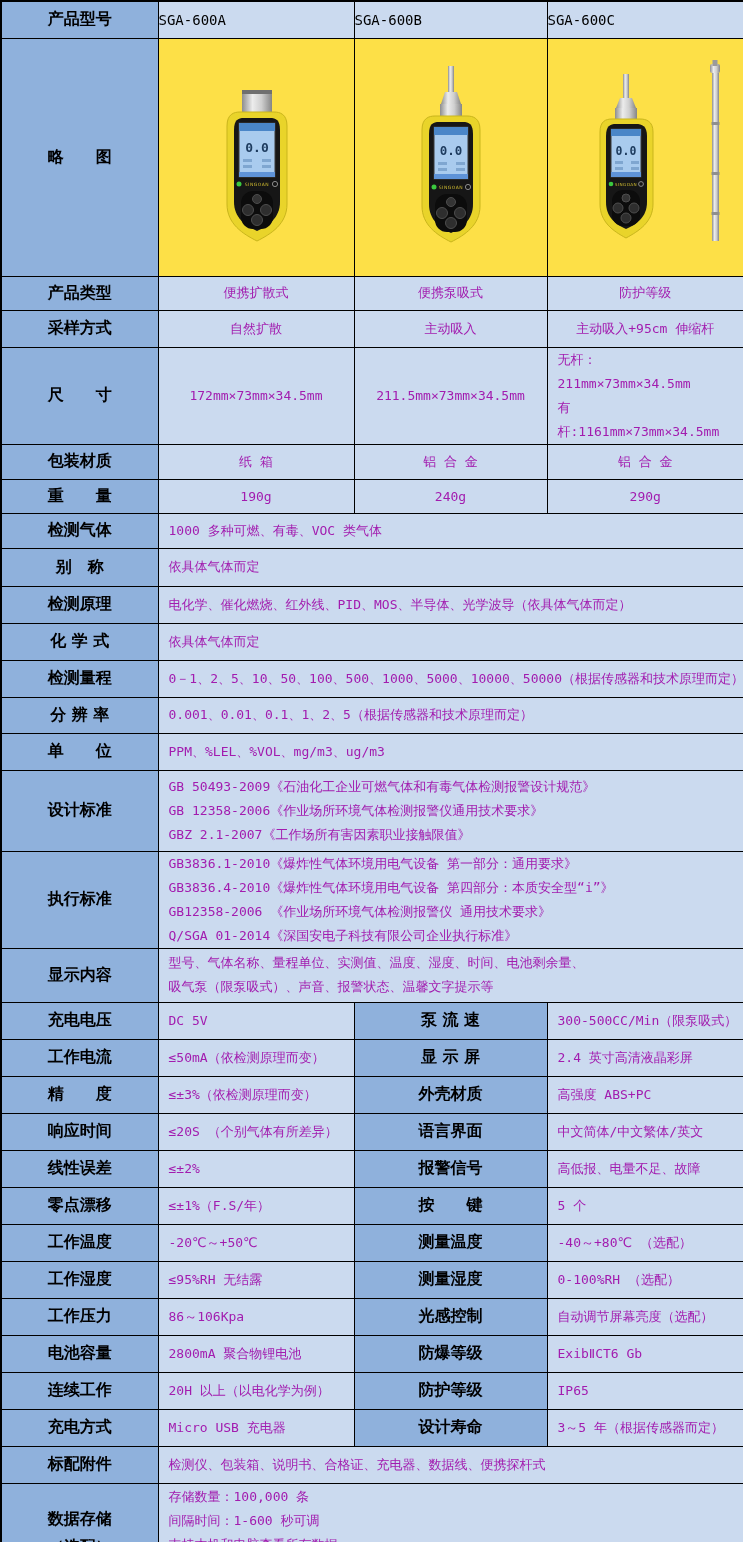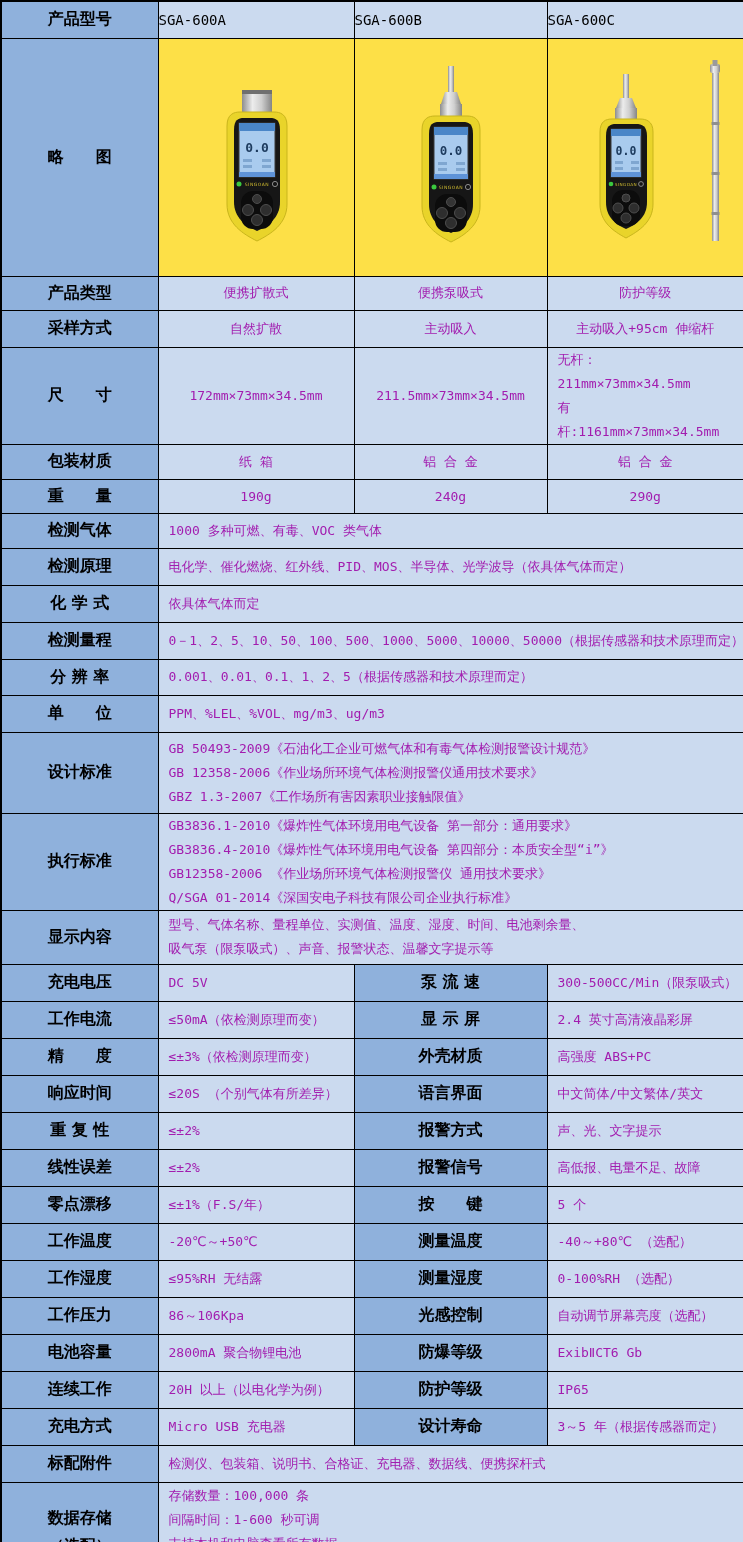--- a/index.html
+++ b/index.html
@@ -176,20 +176,24 @@
   <th class="lbl">重　　量</th>
   <td class="val">190g</td>
   <td class="val">240g</td>
   <td class="val">290g</td>
 </tr>
 
 <tr class="h35">
   <th class="lbl">检测气体</th>
   <td class="val wide" colspan="3">1000 多种可燃、有毒、VOC 类气体</td>
 </tr>
+<tr class="h38">
+  <th class="lbl">别　称</th>
+  <td class="val wide" colspan="3">依具体气体而定</td>
+</tr>
 <tr class="h37">
   <th class="lbl">检测原理</th>
   <td class="val wide" colspan="3">电化学、催化燃烧、红外线、PID、MOS、半导体、光学波导（依具体气体而定）</td>
 </tr>
 <tr class="h37">
   <th class="lbl">化 学 式</th>
   <td class="val wide" colspan="3">依具体气体而定</td>
 </tr>
 <tr class="h37">
   <th class="lbl">检测量程</th>
@@ -200,21 +204,21 @@
   <td class="val wide" colspan="3">0.001、0.01、0.1、1、2、5（根据传感器和技术原理而定）</td>
 </tr>
 <tr class="h37">
   <th class="lbl">单　　位</th>
   <td class="val wide" colspan="3">PPM、%LEL、%VOL、mg/m3、ug/m3</td>
 </tr>
 <tr class="h81">
   <th class="lbl">设计标准</th>
   <td class="val wide preline" colspan="3">GB 50493-2009《石油化工企业可燃气体和有毒气体检测报警设计规范》
 GB 12358-2006《作业场所环境气体检测报警仪通用技术要求》
-GBZ 1.3-2007《工作场所有害因素职业接触限值》</td>
+GBZ 2.1-2007《工作场所有害因素职业接触限值》</td>
 </tr>
 <tr class="h95">
   <th class="lbl">执行标准</th>
   <td class="val wide preline" colspan="3">GB3836.1-2010《爆炸性气体环境用电气设备  第一部分：通用要求》
 GB3836.4-2010《爆炸性气体环境用电气设备  第四部分：本质安全型“i”》
 GB12358-2006 《作业场所环境气体检测报警仪  通用技术要求》
 Q/SGA 01-2014《深国安电子科技有限公司企业执行标准》</td>
 </tr>
 <tr class="h54">
   <th class="lbl">显示内容</th>
@@ -238,26 +242,20 @@
   <th class="lbl">精　　度</th>
   <td class="val wide">≤±3%（依检测原理而变）</td>
   <th class="lbl">外壳材质</th>
   <td class="val wide">高强度 ABS+PC</td>
 </tr>
 <tr class="h37">
   <th class="lbl">响应时间</th>
   <td class="val wide">≤20S （个别气体有所差异）</td>
   <th class="lbl">语言界面</th>
   <td class="val wide">中文简体/中文繁体/英文</td>
-</tr>
-<tr class="h37">
-  <th class="lbl">重 复 性</th>
-  <td class="val wide">≤±2%</td>
-  <th class="lbl">报警方式</th>
-  <td class="val wide">声、光、文字提示</td>
 </tr>
 <tr class="h37">
   <th class="lbl">线性误差</th>
   <td class="val wide">≤±2%</td>
   <th class="lbl">报警信号</th>
   <td class="val wide">高低报、电量不足、故障</td>
 </tr>
 <tr class="h37">
   <th class="lbl">零点漂移</th>
   <td class="val wide">≤±1%（F.S/年）</td>

